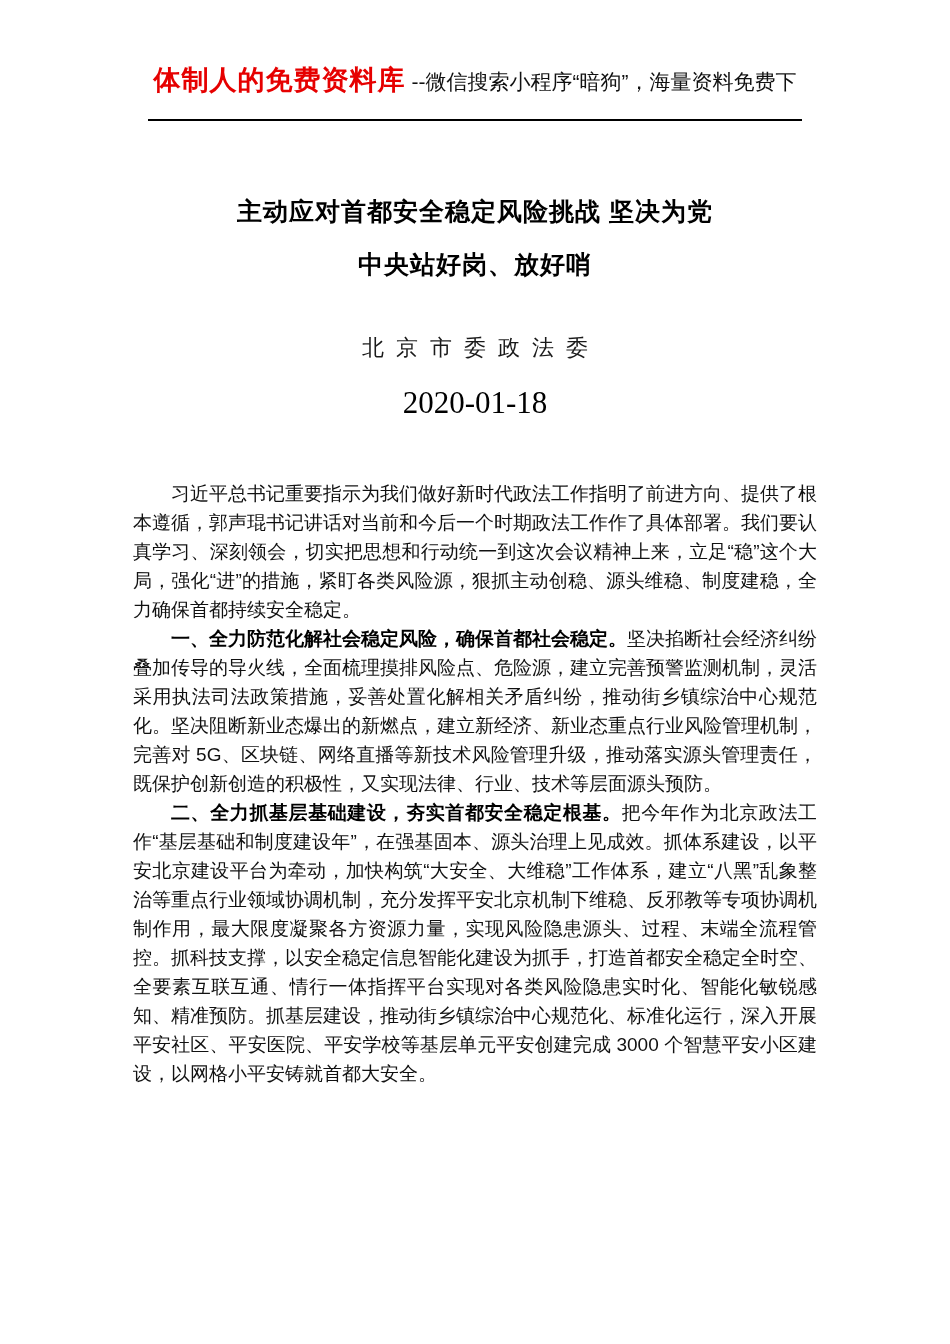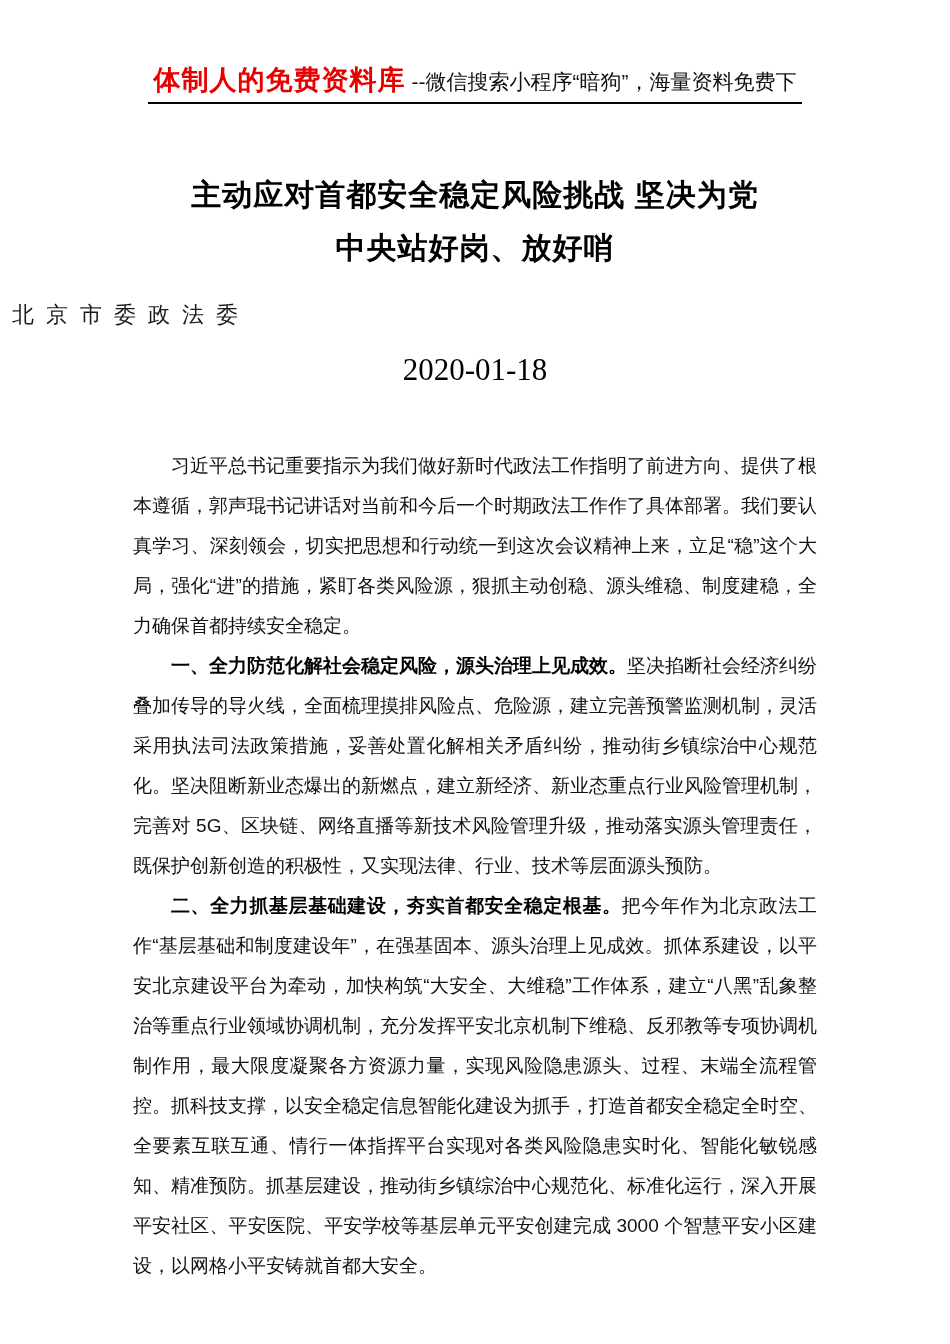--- a/index.html
+++ b/index.html
@@ -18,68 +18,68 @@
     overflow: hidden;
   }
   
   .header-wrap {
     padding-top: 62px;
     text-align: center;
   }
   .header-line {
     display: inline-block;
     border-bottom: 2px solid #000000;
-    padding: 0 6px 4px 6px;
+    padding: 0 6px 21px 6px;
     white-space: nowrap;
   }
   .brand {
     color: #e60000;
     font-size: 27px;
     font-weight: 700;
     letter-spacing: 1px;
   }
   .tagline {
     color: #111111;
     font-size: 21px;
     font-weight: 500;
   }
   
   .title {
     margin: 64px auto 0 auto;
     width: 720px;
-    font-size: 30px;
+    font-size: 25px;
     line-height: 53px;
     font-weight: 700;
     text-align: center;
     white-space: pre-line;
     letter-spacing: 1px;
   }
   
   .author {
-    margin-top: 26px;
-    text-align: left;
+    margin-top: 42px;
+    text-align: center;
     font-family: "Liberation Serif", "DejaVu Serif", serif;
     font-size: 22px;
     letter-spacing: 12px;
     text-indent: 12px; 
     color: #1a1a1a;
   }
   .date {
     margin-top: 22px;
     text-align: center;
     font-family: "Liberation Serif", "DejaVu Serif", serif;
     font-size: 31px;
     color: #000000;
   }
   
   .content {
     width: 684px;
     margin: 58px auto 0 auto;
     font-size: 19px;
-    line-height: 40px;
+    line-height: 29px;
     text-align: justify;
     color: #111111;
   }
   .para {
     margin: 0;
     text-indent: 2em;
   }
   .lead {
     font-weight: 700;
     color: #000000;
@@ -99,18 +99,18 @@
   <h1 class="title">主动应对首都安全稳定风险挑战 坚决为党
 中央站好岗、放好哨</h1>
 
   <div class="author">北京市委政法委</div>
 
   <div class="date">2020-01-18</div>
 
   <div class="content">
     <p class="para"><span class="lead"></span><span>习近平总书记重要指示为我们做好新时代政法工作指明了前进方向、提供了根本遵循，郭声琨书记讲话对当前和今后一个时期政法工作作了具体部署。我们要认真学习、深刻领会，切实把思想和行动统一到这次会议精神上来，立足“稳”这个大局，强化“进”的措施，紧盯各类风险源，狠抓主动创稳、源头维稳、制度建稳，全力确保首都持续安全稳定。</span></p>
 
-    <p class="para"><span class="lead">一、全力防范化解社会稳定风险，源头治理上见成效。</span><span>坚决掐断社会经济纠纷叠加传导的导火线，全面梳理摸排风险点、危险源，建立完善预警监测机制，灵活采用执法司法政策措施，妥善处置化解相关矛盾纠纷，推动街乡镇综治中心规范化。坚决阻断新业态爆出的新燃点，建立新经济、新业态重点行业风险管理机制，完善对 5G、区块链、网络直播等新技术风险管理升级，推动落实源头管理责任，既保护创新创造的积极性，又实现法律、行业、技术等层面源头预防。</span></p>
+    <p class="para"><span class="lead">一、全力防范化解社会稳定风险，确保首都社会稳定。</span><span>坚决掐断社会经济纠纷叠加传导的导火线，全面梳理摸排风险点、危险源，建立完善预警监测机制，灵活采用执法司法政策措施，妥善处置化解相关矛盾纠纷，推动街乡镇综治中心规范化。坚决阻断新业态爆出的新燃点，建立新经济、新业态重点行业风险管理机制，完善对 5G、区块链、网络直播等新技术风险管理升级，推动落实源头管理责任，既保护创新创造的积极性，又实现法律、行业、技术等层面源头预防。</span></p>
 
     <p class="para"><span class="lead">二、全力抓基层基础建设，夯实首都安全稳定根基。</span><span>把今年作为北京政法工作“基层基础和制度建设年”，在强基固本、源头治理上见成效。抓体系建设，以平安北京建设平台为牵动，加快构筑“大安全、大维稳”工作体系，建立“八黑”乱象整治等重点行业领域协调机制，充分发挥平安北京机制下维稳、反邪教等专项协调机制作用，最大限度凝聚各方资源力量，实现风险隐患源头、过程、末端全流程管控。抓科技支撑，以安全稳定信息智能化建设为抓手，打造首都安全稳定全时空、全要素互联互通、情行一体指挥平台实现对各类风险隐患实时化、智能化敏锐感知、精准预防。抓基层建设，推动街乡镇综治中心规范化、标准化运行，深入开展平安社区、平安医院、平安学校等基层单元平安创建完成 3000 个智慧平安小区建设，以网格小平安铸就首都大安全。</span></p>
   </div>
 
 </div>
 
 </body></html>

